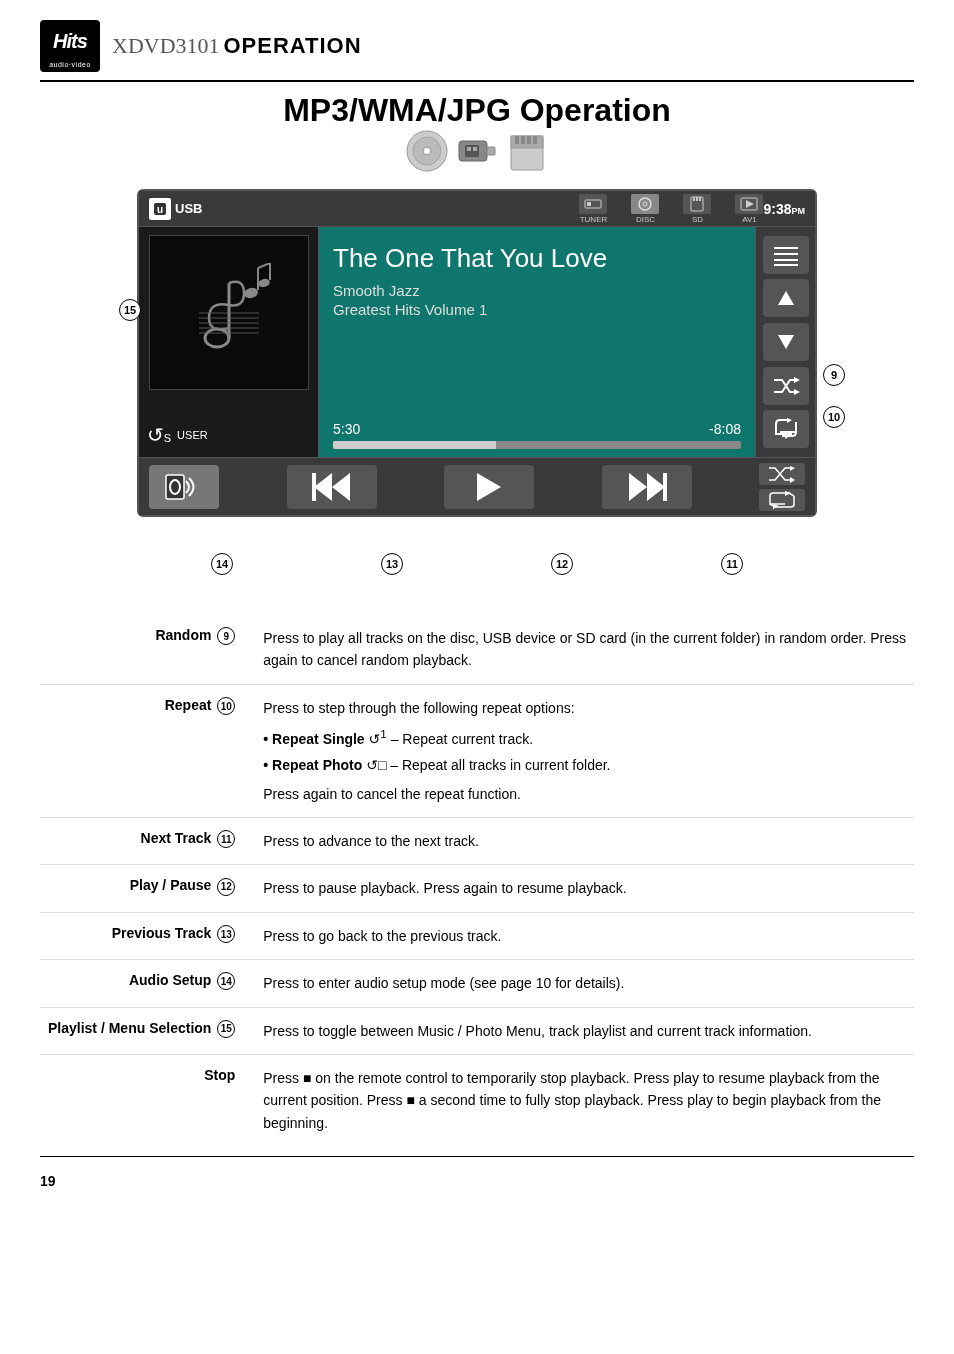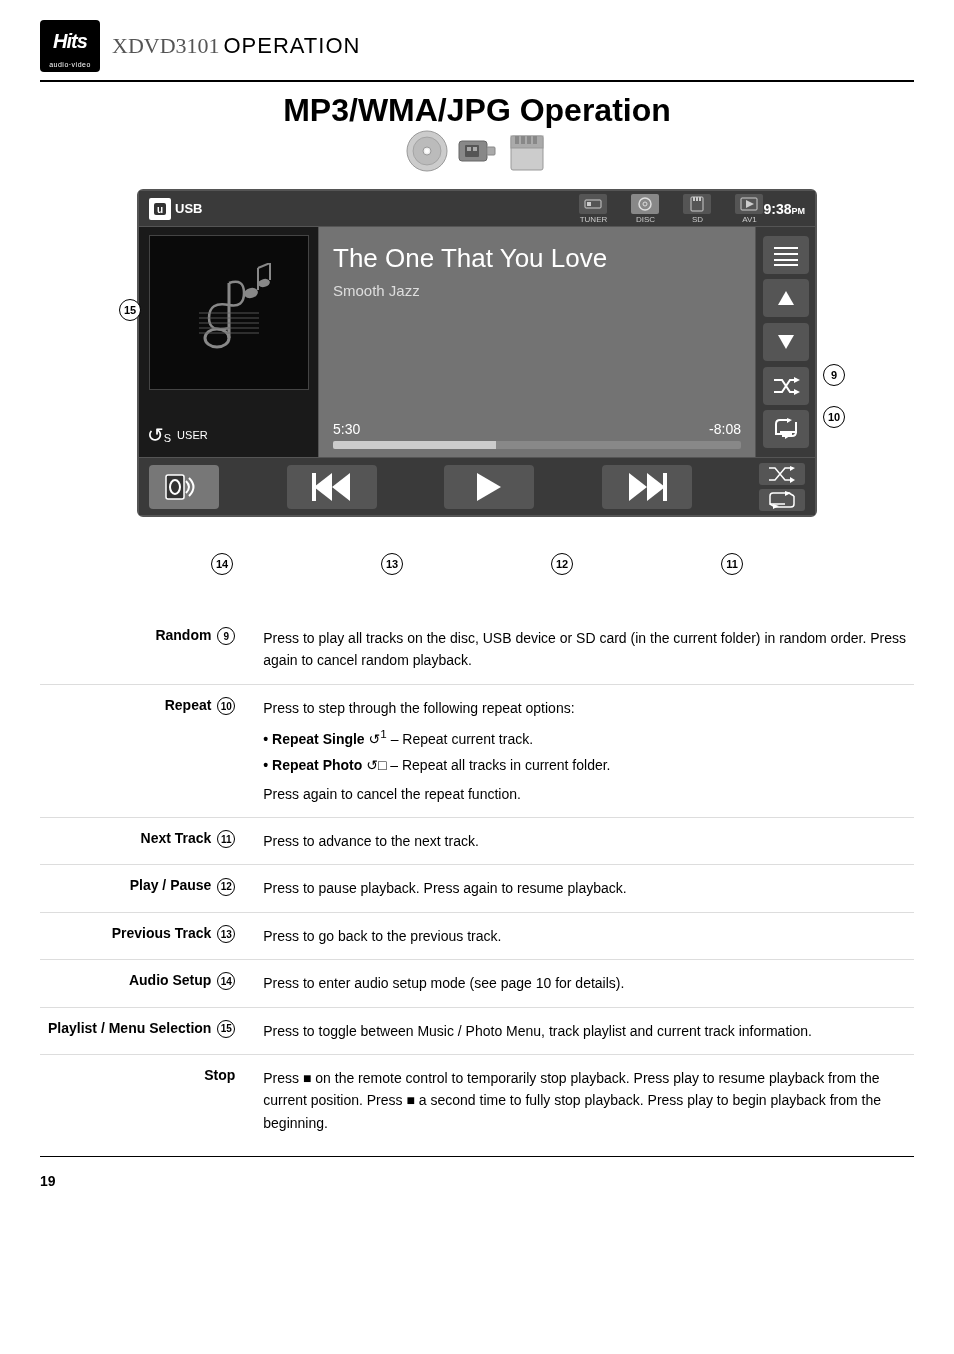--- a/index.html
+++ b/index.html
@@ -193,21 +193,21 @@
       margin-right: 6px;
     }
     .user-label {
       color: #fff;
       font-size: 11px;
     }
 
     
     .track-info {
       flex: 1;
-      background: #737373;
+      background: #0f766e;
       padding: 16px 14px 8px 14px;
       display: flex;
       flex-direction: column;
       justify-content: space-between;
       position: relative;
     }
     .track-title {
       font-size: 26px;
       font-weight: normal;
       color: #fff;
@@ -409,21 +409,21 @@
   </style>
 </head>
 <body>
 
 <div class="header">
   <div class="logo-box">
     <span style="font-size:20px;font-style:italic;letter-spacing:-1px;margin-bottom:10px;">Hits</span>
   </div>
   <div>
     <span style="font-size:22px;color:#555;font-weight:normal;font-family:Liberation Serif, serif;">XDVD3101</span>
-    <span style="font-size:22px;font-weight:400;letter-spacing:1px;">OPERATION</span>
+    <span style="font-size:22px;font-weight:700;letter-spacing:1px;">OPERATION</span>
   </div>
 </div>
 
 <div class="page-title">
   <span>MP3/WMA/JPG Operation</span>
   <div class="title-icons">
 
     <div class="media-icon">
       <svg width="42" height="42" viewBox="0 0 42 42">
         <circle cx="21" cy="21" r="20" fill="#ccc" stroke="#999" stroke-width="1"></circle>
@@ -554,20 +554,21 @@
         <div class="album-art-bottom">
           <span class="repeat-icon">↺<span style="font-size:11px;">S</span></span>
           <span class="user-label">USER</span>
         </div>
       </div>
 
       <div class="track-info">
         <div>
           <div class="track-title">The One That You Love</div>
           <div class="track-artist">Smooth Jazz</div>
+          <div class="track-album">Greatest Hits Volume 1</div>
         </div>
         <div class="track-progress">
           <div class="track-times">
             <span>5:30</span>
             <span>-8:08</span>
           </div>
           <div class="progress-bar">
             <div class="progress-fill"></div>
           </div>
         </div>

